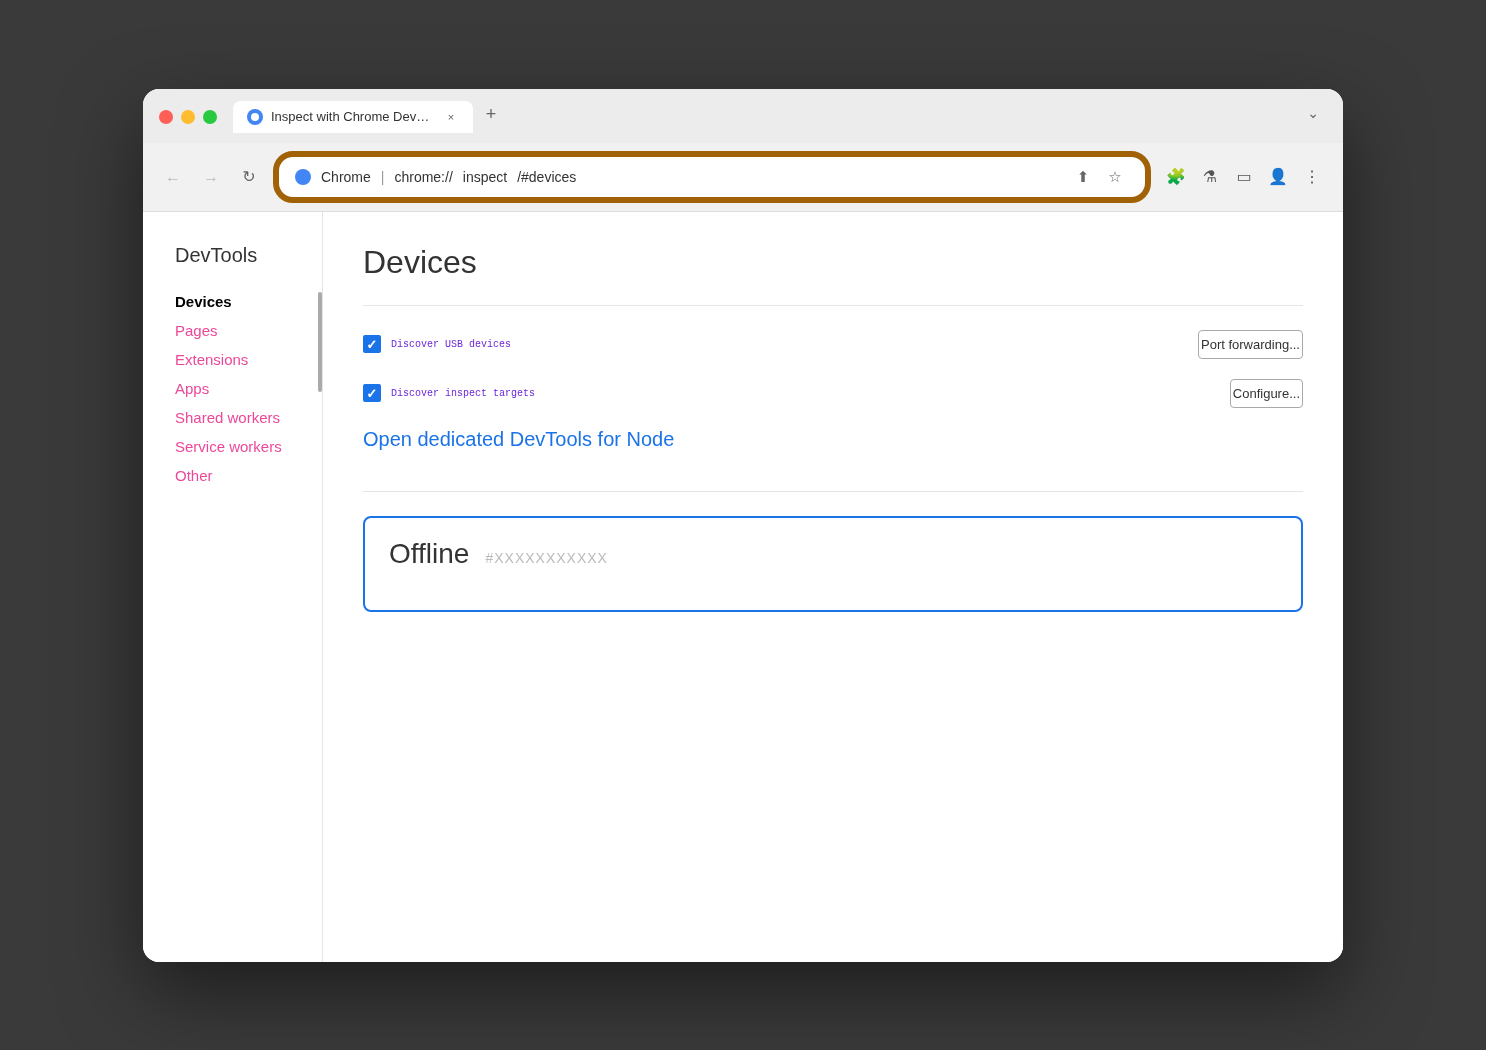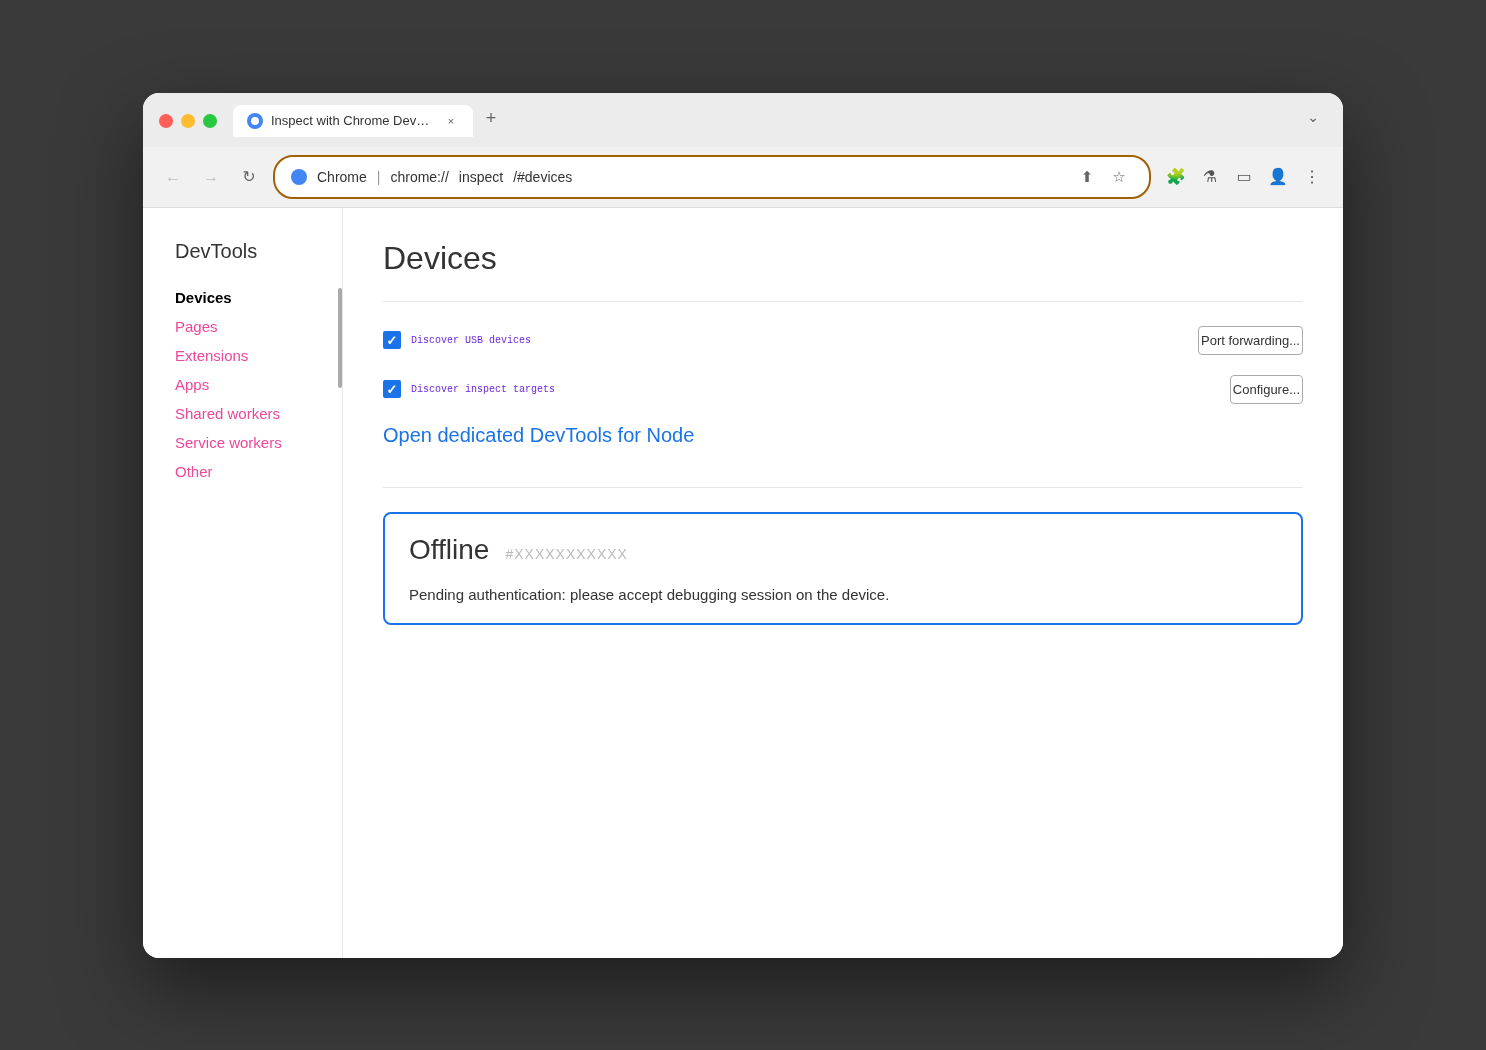--- a/index.html
+++ b/index.html
@@ -148,21 +148,21 @@
       color: #666;
       font-size: 16px;
       cursor: pointer;
       border-radius: 50%;
     }
     .nav-btn.disabled { color: #bbb; cursor: default; }
 
     .address-field {
       flex: 1;
       background: #fff;
-      border: 2px solid #a16207;
+      border: 6px solid #a16207;
       border-radius: 20px;
       padding: 6px 16px;
       display: flex;
       align-items: center;
       gap: 10px;
       font-size: 14px;
       color: #333;
     }
 
     .address-favicon {
@@ -221,21 +221,21 @@
 
     
     .content-area {
       display: flex;
       background: #fff;
       min-height: 750px;
     }
 
     
     .sidebar {
-      width: 200px;
+      width: 180px;
       padding: 32px 16px 16px 32px;
       border-right: 1px solid #e5e5e5;
       flex-shrink: 0;
       position: relative;
     }
 
     .sidebar-scroll-indicator {
       position: absolute;
       right: 0;
       top: 80px;
@@ -485,18 +485,17 @@
       <a class="link">Open dedicated DevTools for Node</a>
 
       <hr class="section-divider">
 
       
       <div class="device-card">
         <div class="device-card-header">
           <span class="device-status">Offline</span>
           <span class="device-id">#XXXXXXXXXXX</span>
         </div>
-        <p class="device-message">Pending authentication: please accept debugging session on the device.</p>
       </div>
 
     </div>
   </div>
 </div>
 
 </body></html>

